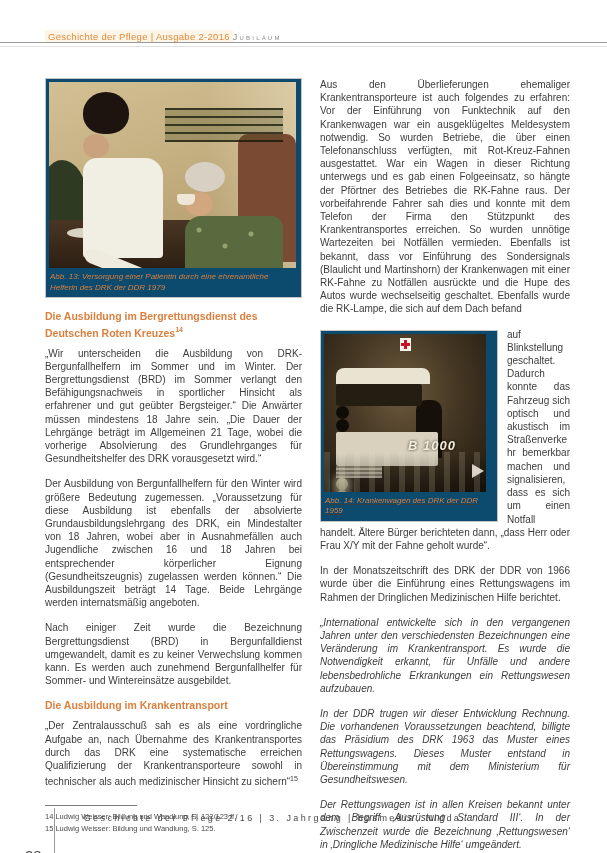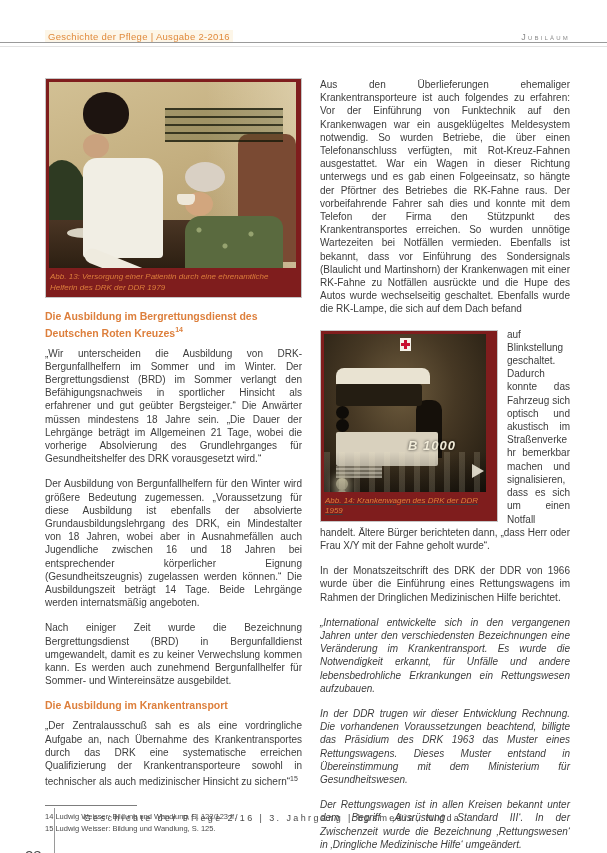--- a/index.html
+++ b/index.html
@@ -1,36 +1,36 @@
 <!DOCTYPE html>
 <html lang="de"><head>
 <meta charset="utf-8">
 <style>
   html,body{margin:0;padding:0;background:#e9e9e9;}
   .page{
     position:relative;width:607px;height:853px;margin:0 auto;background:#ffffff;
     font-family:"Liberation Sans","DejaVu Sans",sans-serif;color:#3c3c3c;overflow:hidden;
   }
   
-  .hdr{position:absolute;top:14px;left:45px;right:37px;display:flex;justify-content:space-between;align-items:baseline;}
+  .hdr{position:absolute;top:14px;left:45px;right:37px;display:flex;justify-content:flex-start;align-items:baseline;}
   .hdr-left{color:#e08a3c;font-size:9.5px;letter-spacing:.3px;background:#fdf6e8;padding:1px 3px;}
   .hdr-right{color:#8c8c8c;font-size:9px;font-variant:small-caps;letter-spacing:2.2px;margin-top:18px;}
   .hdr-rule{position:absolute;top:42px;left:0;right:0;height:3px;border-top:1px solid #9a9a9a;border-bottom:1px solid #e2e2e2;}
   
   .columns{position:absolute;top:78px;left:45px;right:37px;display:flex;gap:18px;}
   .col{min-width:0;}
   .col-left{flex:0 0 257px;}
   .col-right{flex:1;}
   .col p{margin:0 0 12px;font-size:10px;line-height:13.2px;text-align:justify;hyphens:auto;-webkit-hyphens:auto;overflow-wrap:break-word;}
   .heading{margin:2px 0 7px;font-size:10.5px;line-height:13px;font-weight:700;color:#dd7f3c;}
   .heading sup{font-size:7px;}
   p sup{font-size:7px;}
   .quote{font-style:italic;}
   
-  .figbox{margin:0 0 12px;border:1px solid #c6c6c6;background:#7f1d1d;padding:3px;}
+  .figbox{margin:0 0 12px;border:1px solid #c6c6c6;background:#0c4a6e;padding:3px;}
   .caption{font-size:8px;line-height:10.5px;font-style:italic;color:#dd7f3c;padding:4px 1px 1px;}
   .photo{position:relative;overflow:hidden;}
   .photo > div, .photo span{position:absolute;}
   
   .photo1{width:247px;height:186px;background:linear-gradient(160deg,#d2c094 0%,#c4af80 45%,#ae9668 100%);}
   .p1-shade{right:0;top:0;width:90px;height:186px;background:linear-gradient(to left,rgba(255,250,230,.35),transparent);}
   .p1-plant{left:-8px;top:78px;width:46px;height:70px;background:#2e3a22;border-radius:50% 60% 40% 50%;}
   .p1-table{left:0;bottom:0;width:150px;height:48px;background:linear-gradient(#4a3524,#2c1f12);}
   .p1-dish{left:18px;bottom:30px;width:34px;height:10px;background:#d8d2c2;border-radius:50%;}
   .p1-chair{right:0;top:52px;width:58px;height:128px;background:#7a4a33;border-radius:10px 10px 0 0;}

